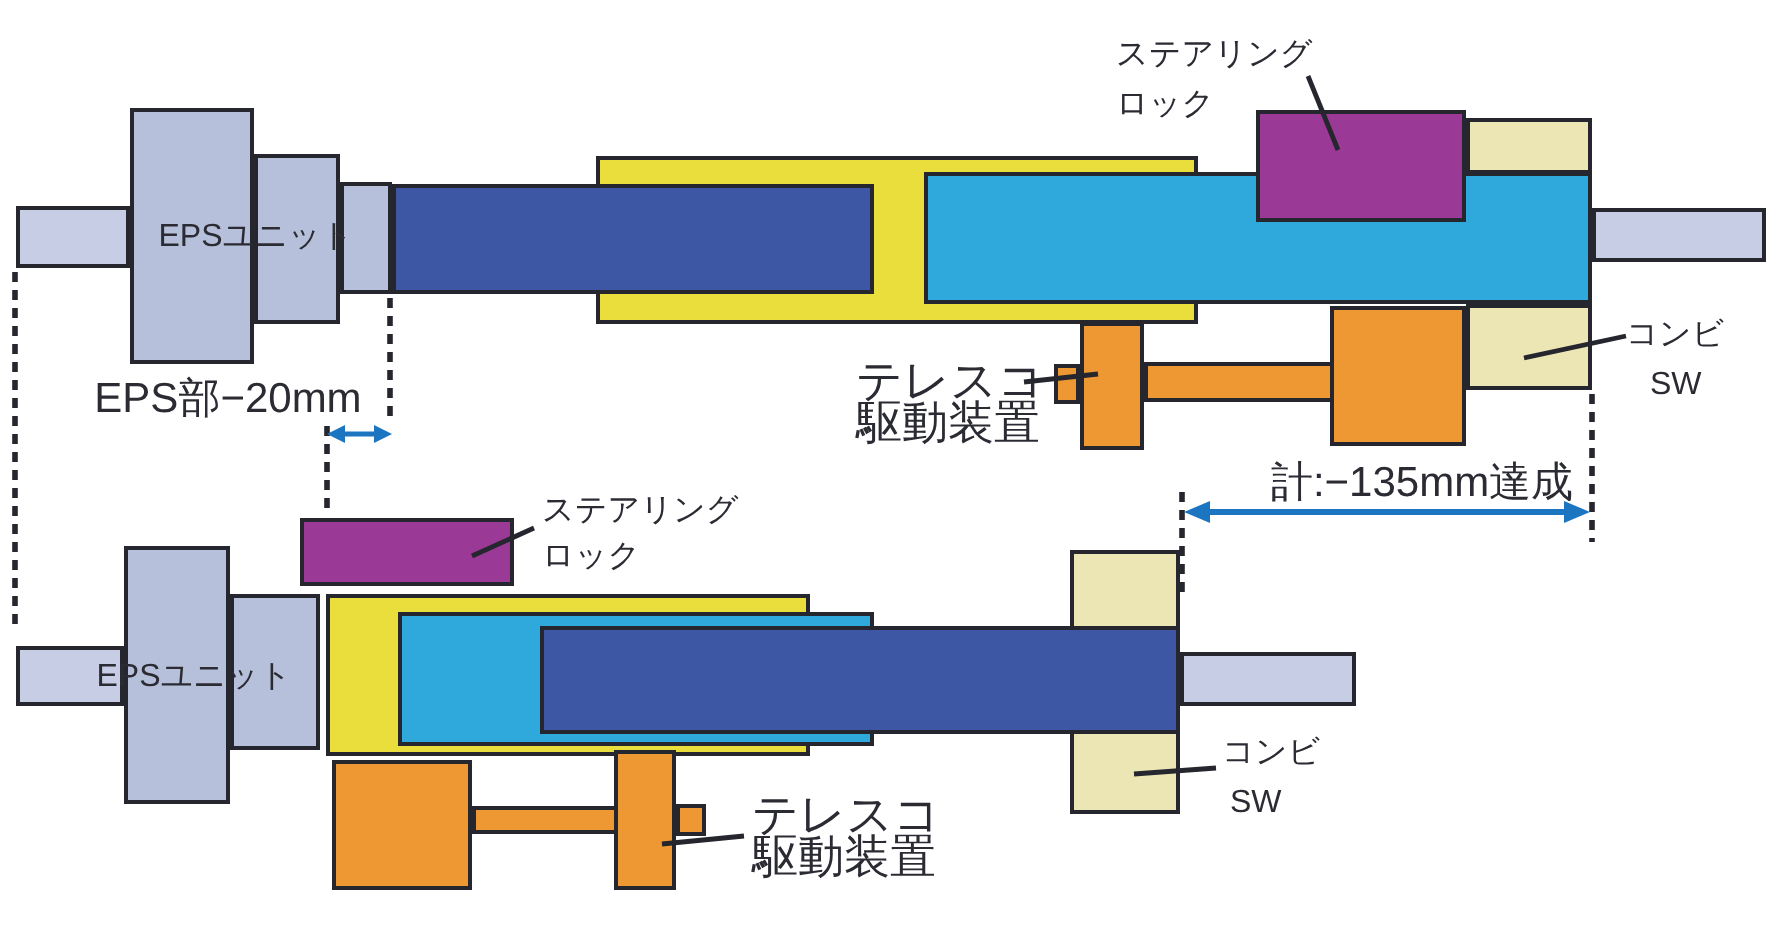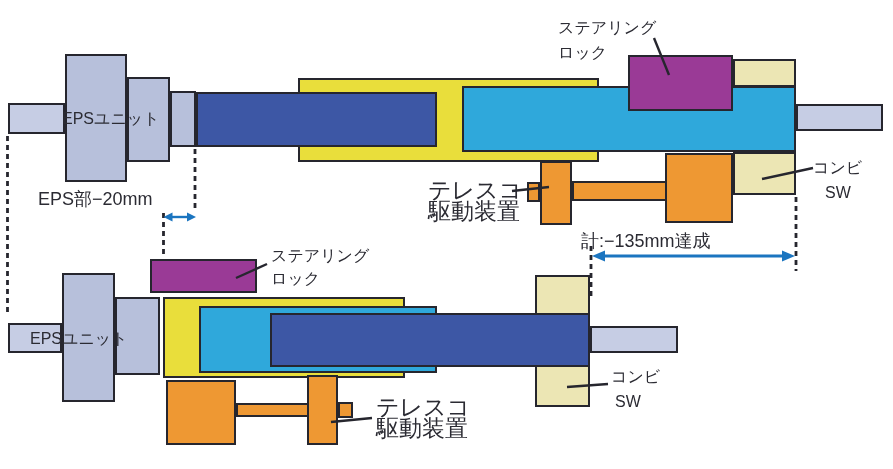--- a/index.html
+++ b/index.html
@@ -4,22 +4,22 @@
 <style>
   html,body { margin:0; padding:0; background:#fff; }
   .stage {
     position:relative; width:893px; height:469px;
     background:var(--background,#fff); overflow:hidden;
     font-family:"Liberation Sans", sans-serif;
   }
   .rect { position:absolute; box-sizing:border-box; border:2px solid var(--outline-dark,#26262e); }
   .lbl  { position:absolute; color:var(--label-text,#2e2e36); font-size:16px; line-height:25px; white-space:nowrap; }
   .lbl .line { display:block; }
-  .center { }
-  .fs18 { font-size:18px; }
+  .center { text-align:center; }
+  .fs18 { font-size:21px; }
   .fs19 { font-size:23px; line-height:21px; }
   .lh23 { line-height:23px; }
   .ind12 { padding-left:12px; }
   .ind4  { padding-left:4px; }
   .overlay { position:absolute; left:0; top:0; pointer-events:none; }
   .dash   { stroke:var(--outline-dark,#1a1a22); stroke-width:2.8; stroke-dasharray:5 4; fill:none; }
   .leader { stroke:var(--outline-dark,#26262e); stroke-width:2.4; fill:none; }
   .dim-line { stroke:var(--dimension-blue,#1b75c0); fill:none; }
   .dim-head { fill:var(--dimension-blue,#1b75c0); stroke:none; }
 </style>
@@ -82,21 +82,21 @@
       <span class="line">ロック</span>
     </div>
     <div class="lbl fs19" style="left:376px; top:397px;">
       <span class="line">テレスコ</span>
       <span class="line">駆動装置</span>
     </div>
     <div class="lbl" style="left:611px; top:364px;">
       <span class="line">コンビ</span>
       <span class="line ind4">SW</span>
     </div>
-    <div class="lbl fs18 center" style="left:581px; top:229px; width:196px;">計:−135mm達成</div>
+    <div class="lbl fs18 center" style="left:613px; top:229px; width:196px;">計:−135mm達成</div>
   </div>
 
   <svg class="overlay" width="893" height="469" viewBox="0 0 893 469">
 
     <path class="dash" d="M7.5 136 V312"></path>
     <path class="dash" d="M195 149 V208"></path>
     <path class="dash" d="M163.5 213 V258"></path>
     <path class="dash" d="M591 246 V298"></path>
     <path class="dash" d="M796 197 V271"></path>
 

